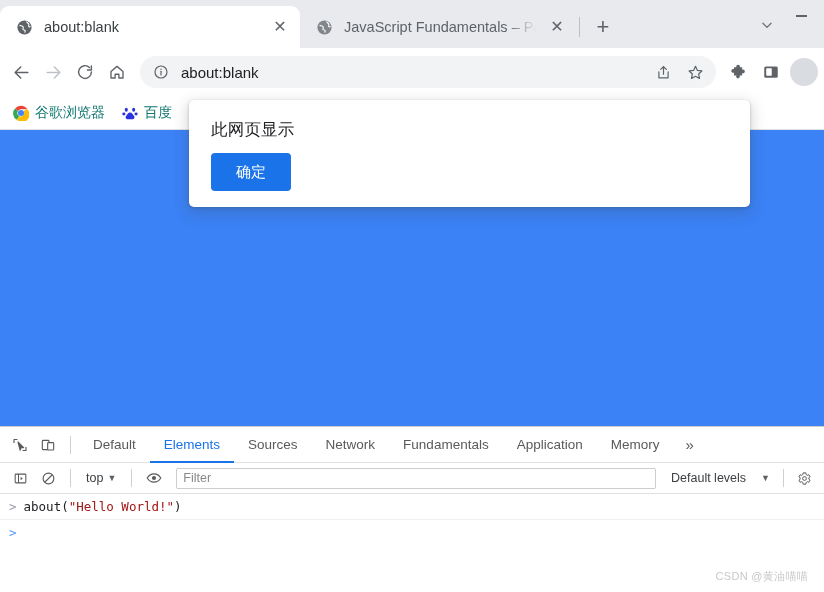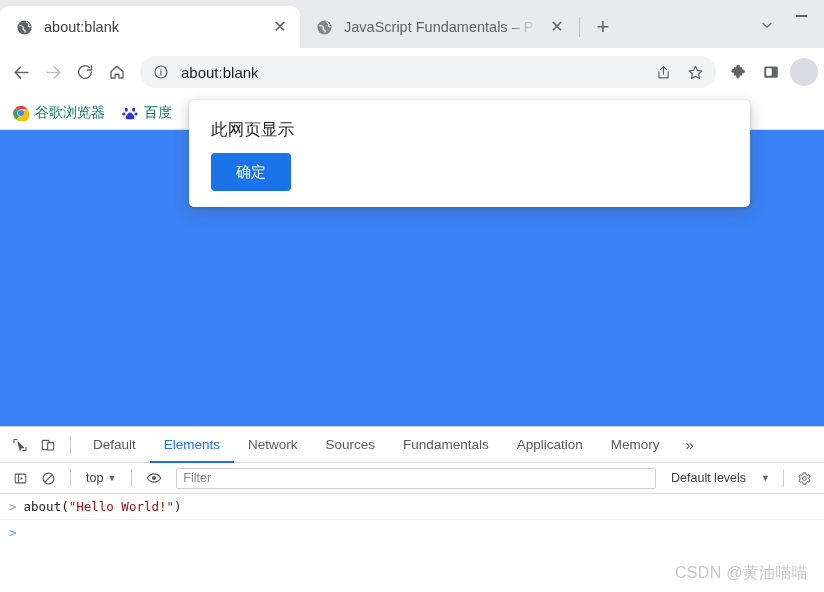--- a/index.html
+++ b/index.html
@@ -319,21 +319,21 @@
   .tok-str { color: #a31515; }
   .caret-blink {
     display: inline-block;
     width: 1px; height: 14px;
     background: transparent;
   }
   .watermark {
     position: absolute;
     right: 16px;
     bottom: 8px;
-    font-size: 16px;
+    font-size: 11px;
     color: #c8c8c8;
     letter-spacing: .3px;
     pointer-events: none;
   }
 </style>
 </head>
 <body>
 
 <div id="app">
 
@@ -509,22 +509,22 @@
       <div class="dt-ico">
         <svg width="16" height="16" viewBox="0 0 24 24" fill="none" stroke="currentColor" stroke-width="1.7">
           <rect x="3.5" y="5" width="10" height="14" rx="1.2"></rect>
           <rect x="11.5" y="8.5" width="9" height="11" rx="1.2" fill="#fff"></rect>
         </svg>
       </div>
       <div class="dt-vsep"></div>
 
       <div class="dt-tab">Default</div>
       <div class="dt-tab active">Elements</div>
+      <div class="dt-tab">Sources</div>
       <div class="dt-tab">Network</div>
-      <div class="dt-tab">Sources</div>
       <div class="dt-tab">Fundamentals</div>
       <div class="dt-tab">Application</div>
       <div class="dt-tab">Memory</div>
       <div class="dt-more">»</div>
     </div>
 
     <div class="dt-toolbar">
       <div class="dt-ico">
         <svg width="15" height="15" viewBox="0 0 24 24" fill="none" stroke="currentColor" stroke-width="1.7">
           <rect x="3.5" y="5" width="17" height="14" rx="1.3"></rect>

